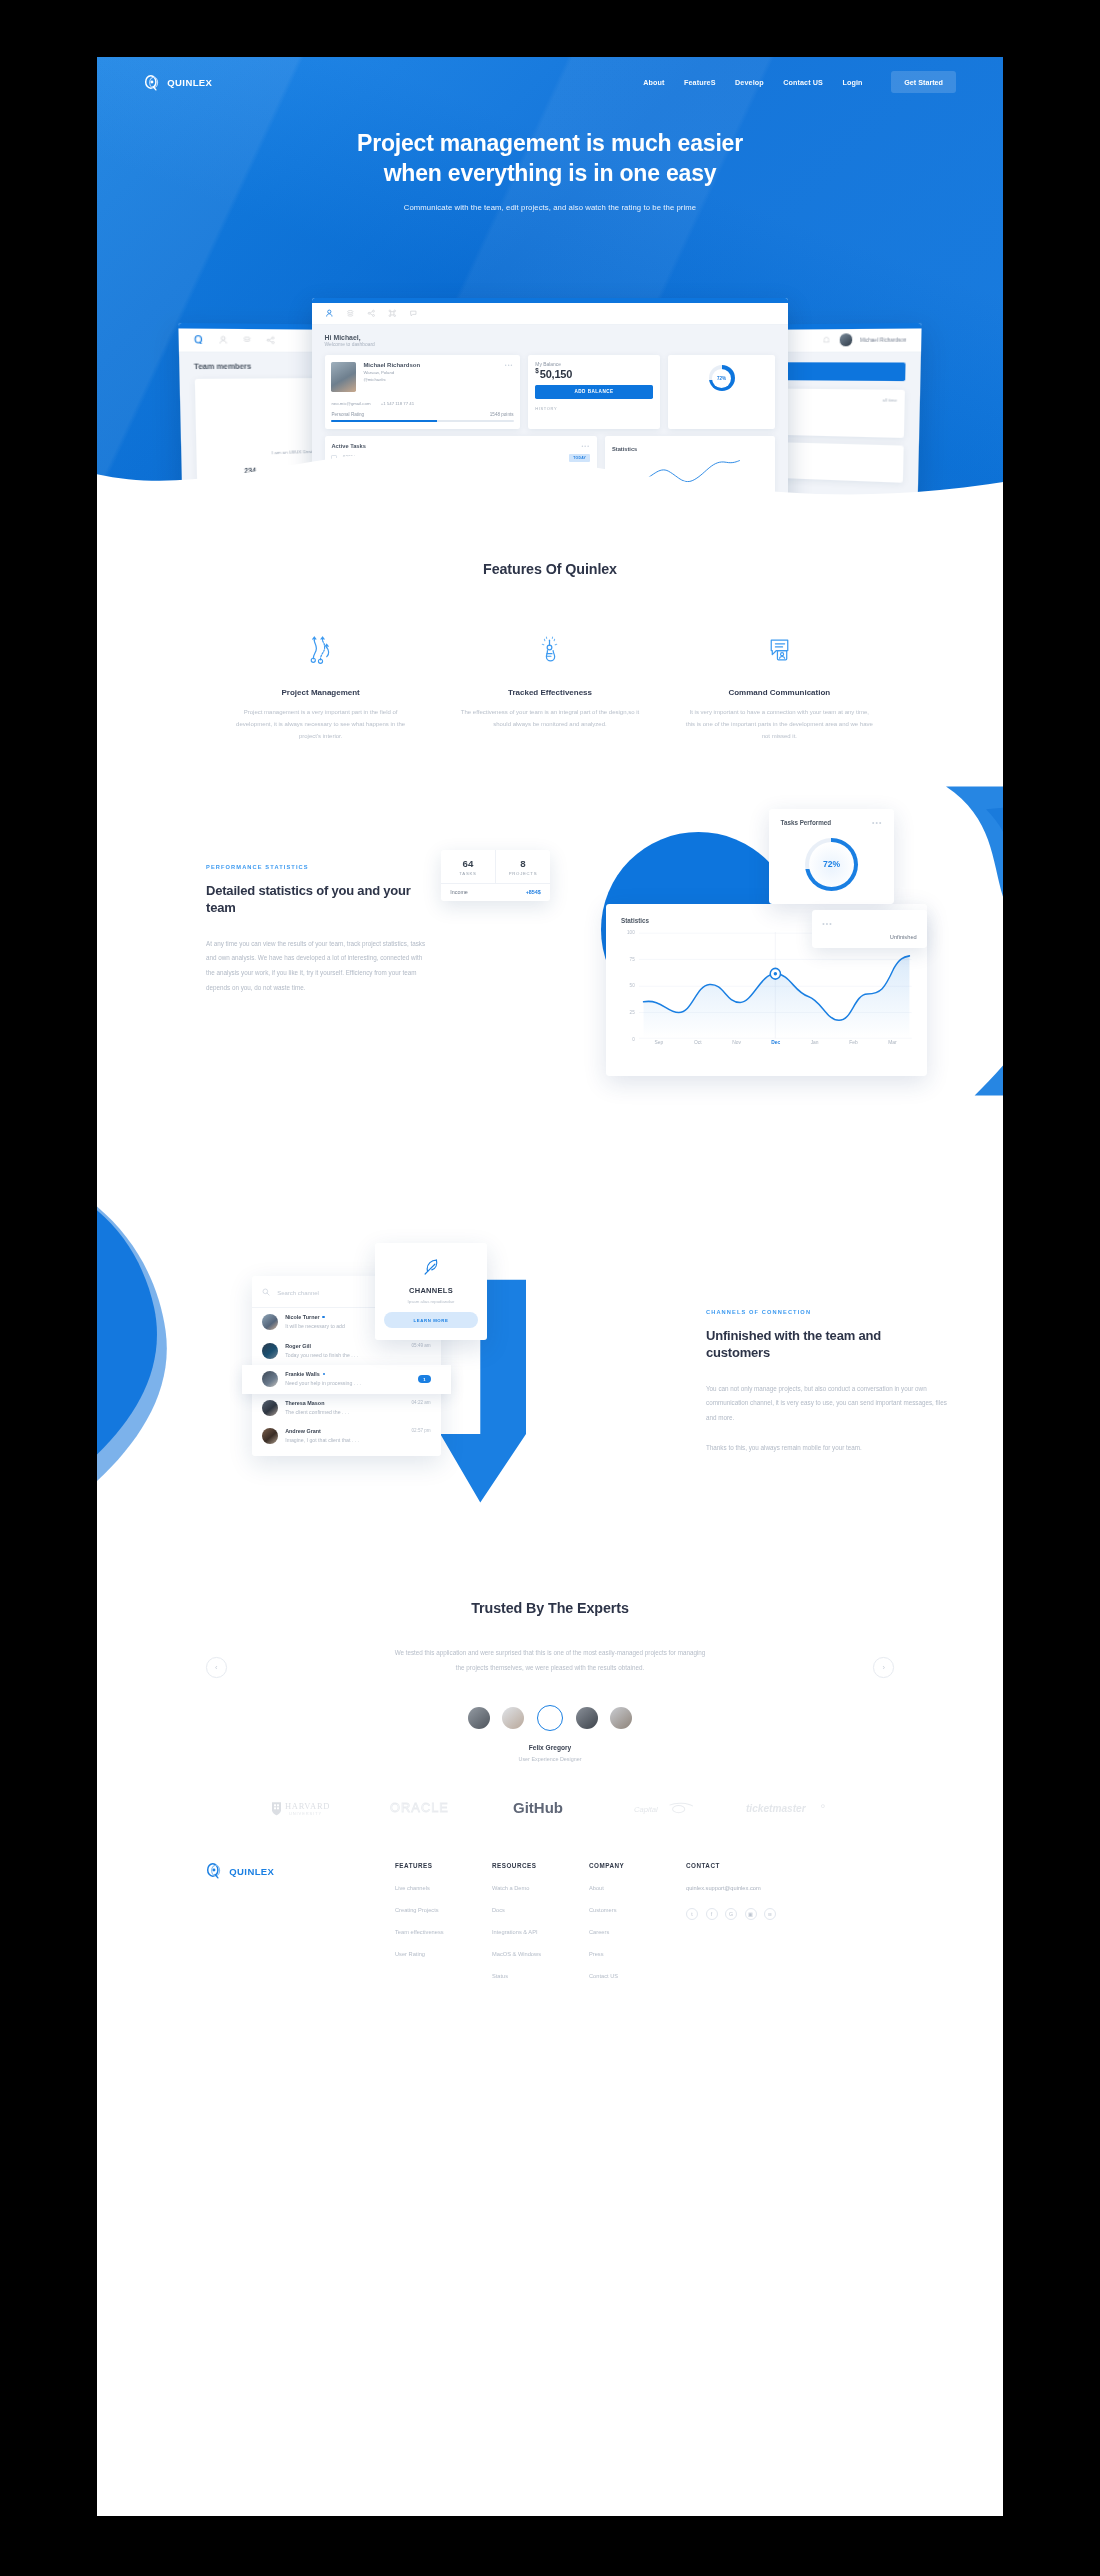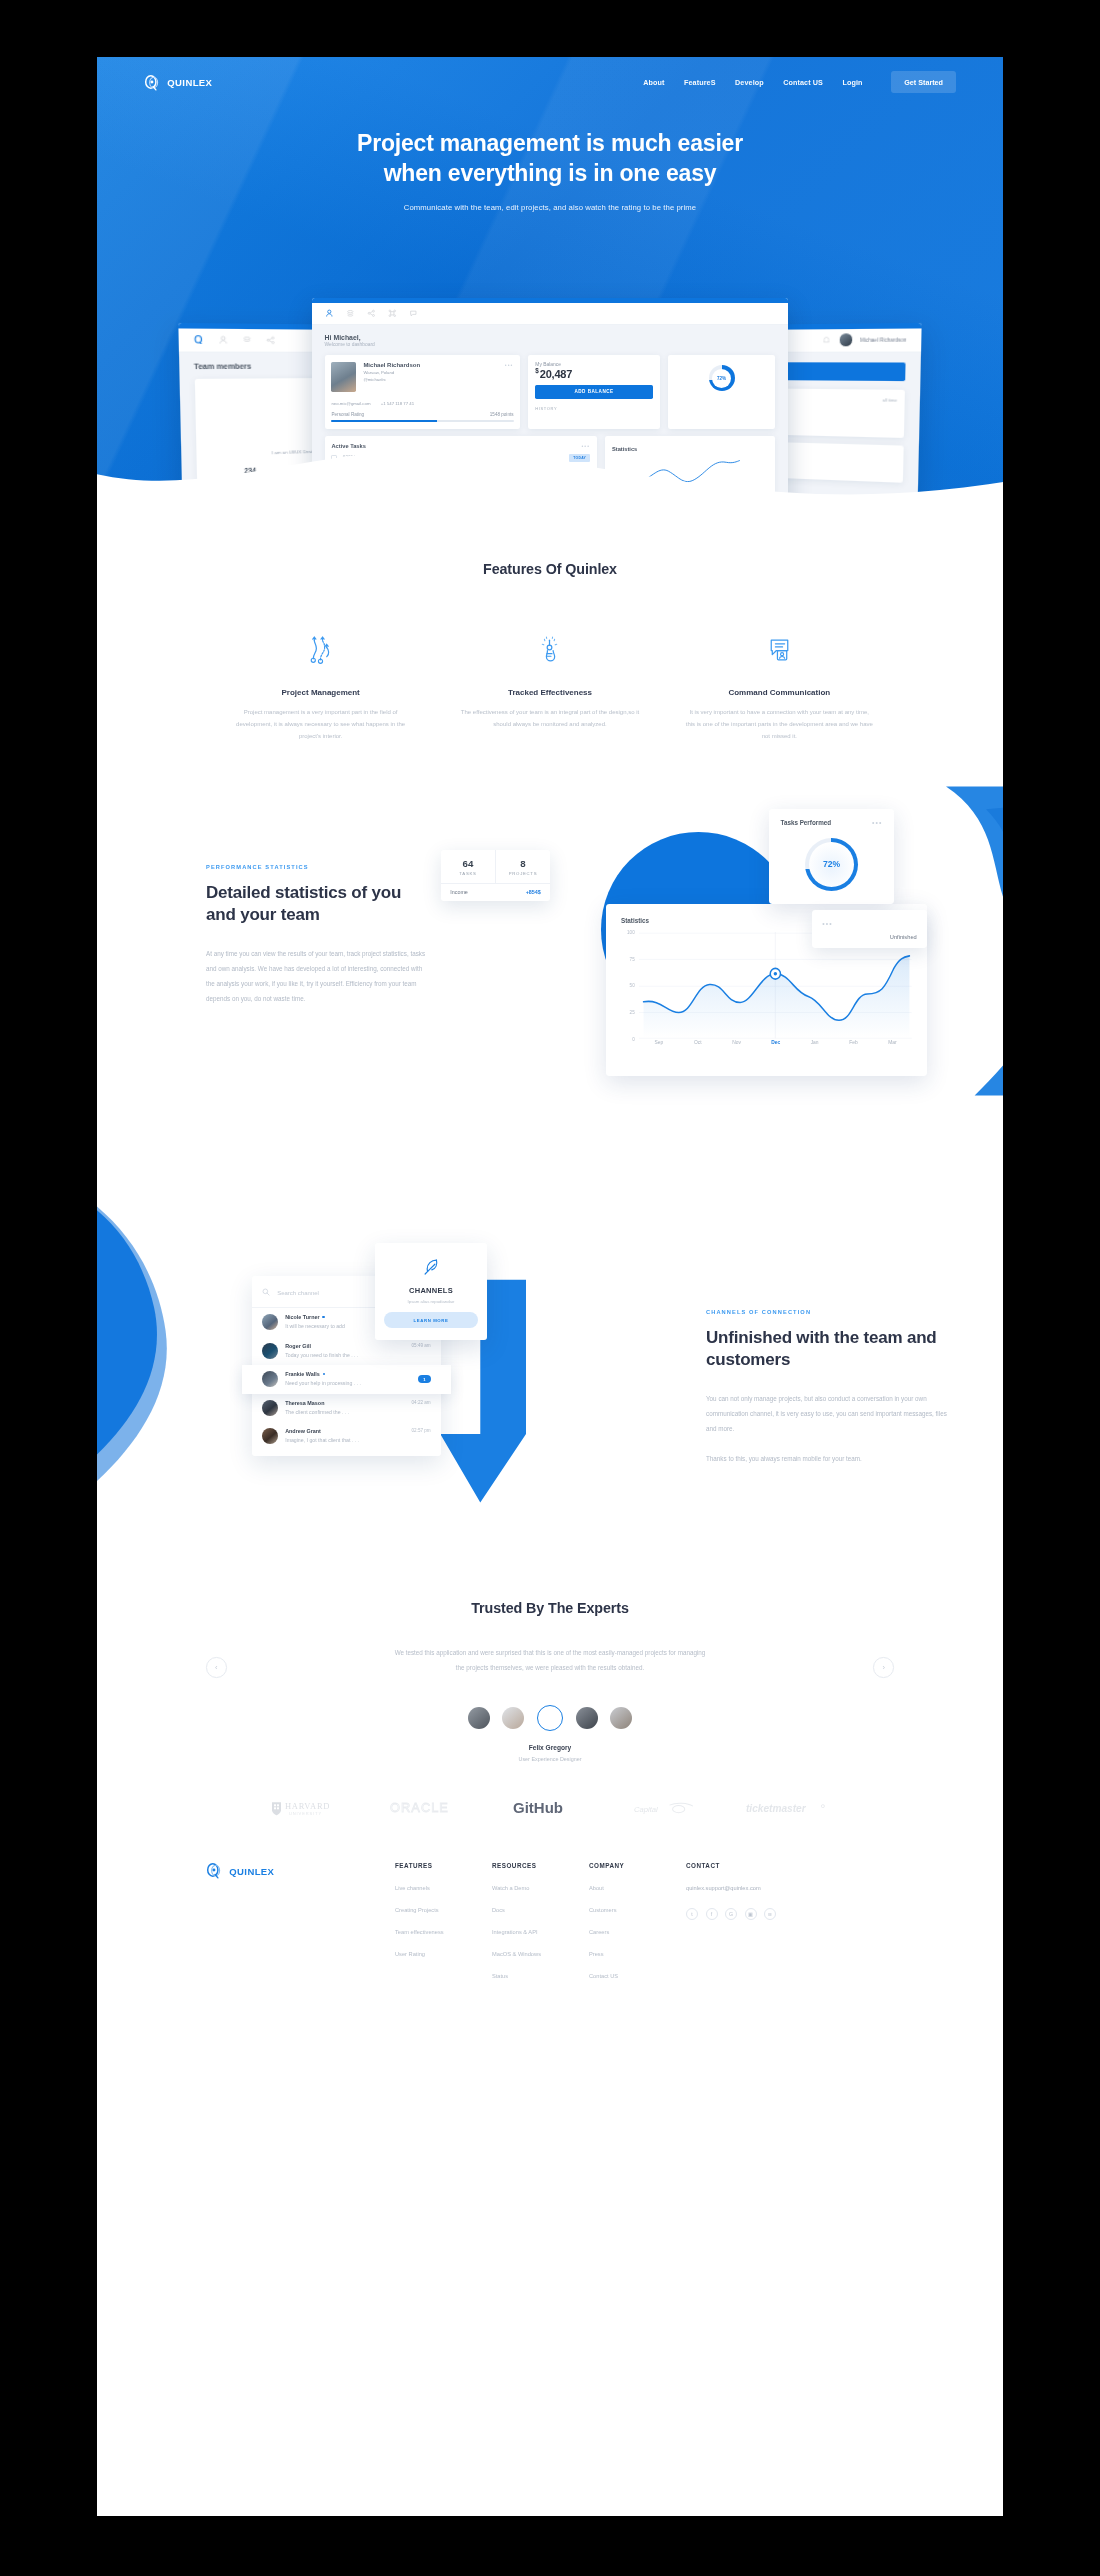--- a/index.html
+++ b/index.html
@@ -75,21 +75,21 @@
   .feat-grid { display:flex; justify-content:center; gap:0; margin-top:53px; padding:0 109px; }
   .feat { flex:1; text-align:center; padding:0 19.5px; }
   .feat-ico { height:38px; display:flex; align-items:center; justify-content:center; }
   .feat-h { margin-top:19.5px; font-size:8px; color:#333c52; font-weight:bold; }
   .feat-p { margin-top:9.2px; font-size:6px; line-height:2.05; color:#b9c0cb; }
 
   
   .stats { position:relative; height:367px; margin-top:46px; }
   .stats-left { position:absolute; left:109px; top:55px; width:224px; }
   .eyebrow { font-size:5.7px; font-weight:bold; letter-spacing:1.1px; color:#3d9af0; }
-  .big-h { font-size:17px; line-height:1.32; color:#2d3448; font-weight:bold; margin-top:11.5px; letter-spacing:-0.2px; }
+  .big-h { font-size:13px; line-height:1.32; color:#2d3448; font-weight:bold; margin-top:11.5px; letter-spacing:-0.2px; }
   .body-p { font-size:6.3px; line-height:2.35; color:#b2bac6; margin-top:20.6px; }
 
   .blue-blob { position:absolute; left:504px; top:23px; width:195px; height:195px; border-radius:50%; background:#0d75dd; }
   .wave-right { position:absolute; right:-109px; top:-23px; width:269px; height:310px; }
 
   .sc-chart { position:absolute; left:509px; top:95px; width:321px; height:172px; background:#fff; border-radius:3.4px; box-shadow:0 6.9px 23px rgba(25,60,110,.14); padding:12.6px 15px; }
   .sc-title { font-size:6.3px; color:#4c5663; font-weight:600; }
   .dots3 { letter-spacing:1.1px; color:#ccd4de; font-size:6.9px; }
   .chart-area { position:relative; height:120px; margin-top:8px; }
   .yax { position:absolute; left:0; top:0; bottom:12.6px; width:16px; }
@@ -345,21 +345,21 @@
                     <span>Personal Rating</span>
                     <span>1548 points</span>
                   </div>
               <div class="mk-prog">
                     <i></i>
                   </div>
             </div>
 
             <div class="mk-card" style="flex:1;">
               <div class="mk-bal-l">My Balance</div>
-              <div class="mk-bal-v"><small>$</small><span>20,487</span></div>
+              <div class="mk-bal-v"><small>$</small><span>50,150</span></div>
               <div class="mk-btn">ADD BALANCE</div>
               <div style="margin-top:6.9px;font-size:4px;letter-spacing:0.6px;color:#a5aeba;">HISTORY</div>
             </div>
 
             <div class="mk-card" style="flex:.8;text-align:center;">
               <div class="mk-donut" style="margin:3.4px auto 0;">
                     <span>72%</span>
                   </div>
             </div>
           </div>

